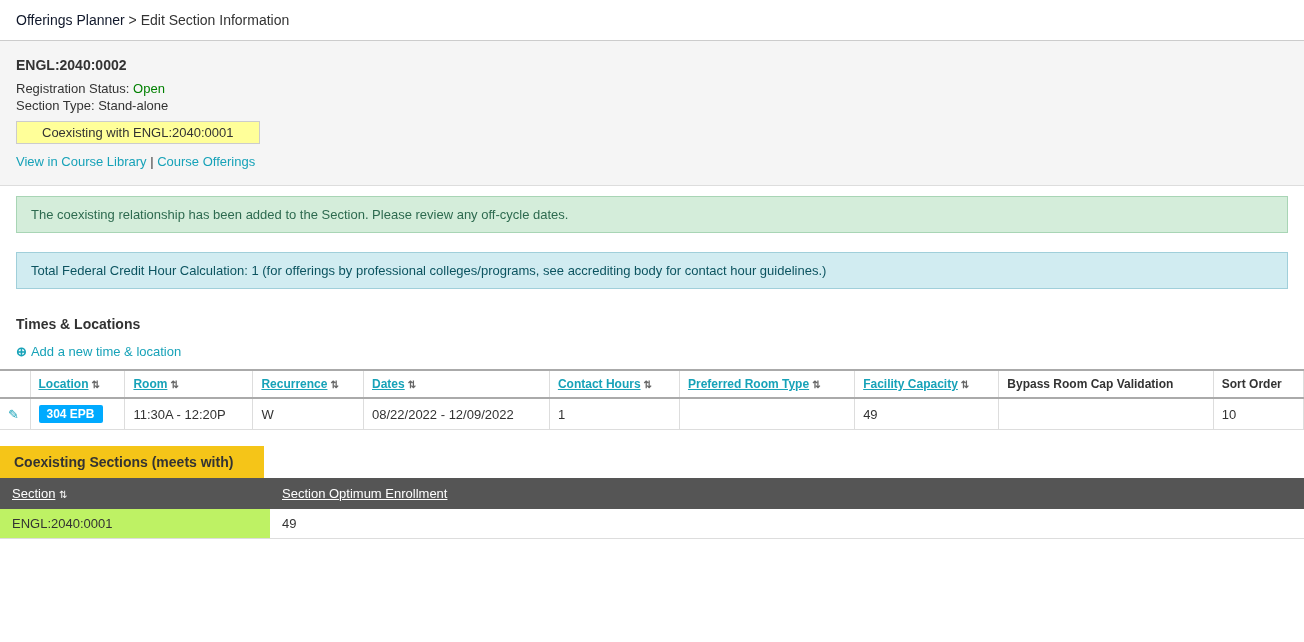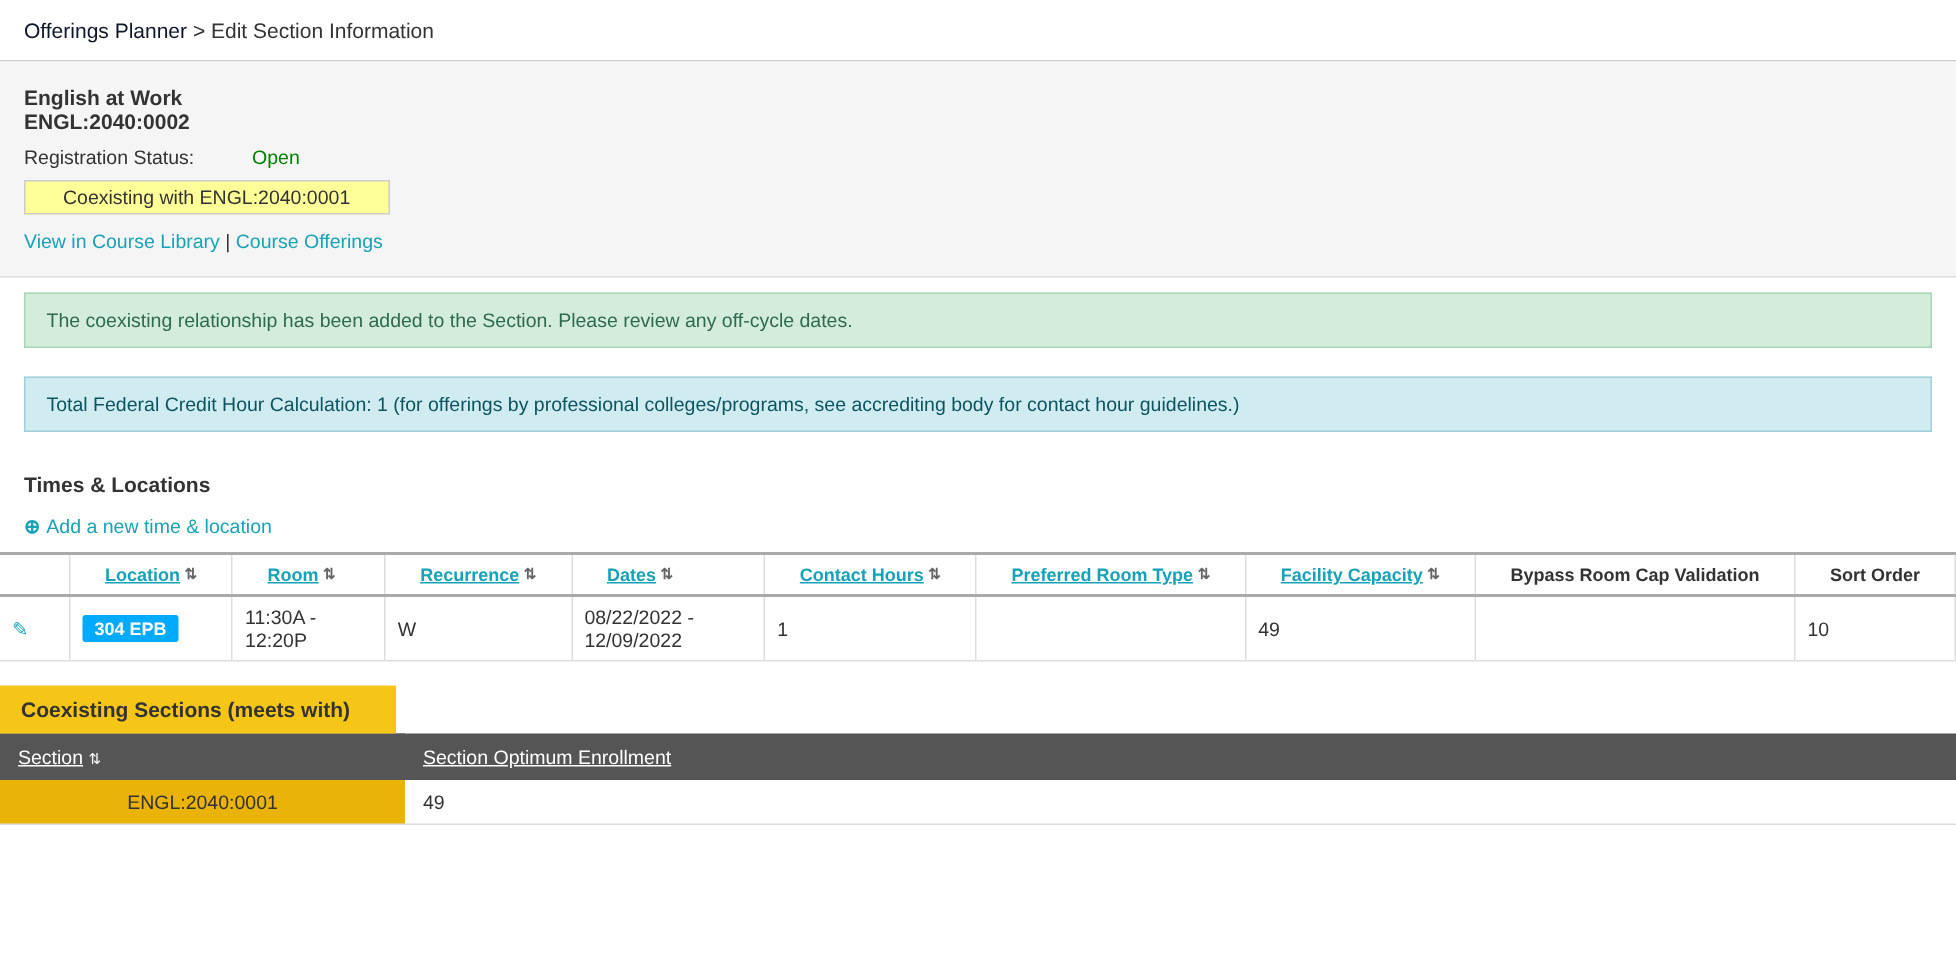--- a/index.html
+++ b/index.html
@@ -6,21 +6,21 @@
     body { font-family: Arial, sans-serif; font-size: 13px; color: #333; background: #fff; }
 
     .breadcrumb { padding: 12px 16px; font-size: 14px; }
     .breadcrumb a { color: #0f172a; text-decoration: none; }
     .breadcrumb span { color: #333; }
 
     .info-panel { background: #f5f5f5; padding: 16px; border-bottom: 1px solid #ddd; position: relative; }
     .info-panel .course-title { font-weight: bold; font-size: 14px; }
     .info-panel .course-code { font-weight: bold; font-size: 14px; }
     .info-panel .reg-status { margin-top: 8px; font-size: 13px; }
-    .info-panel .reg-status .open { color: green; margin-left: 35px; }
+    .info-panel .reg-status .open { color: green; }
     .info-panel .section-type { font-size: 13px; margin-top: 2px; }
     .coexisting-badge { display: inline-block; background: #ffff99; border: 1px solid #ccc; padding: 3px 25px; margin-top: 8px; font-size: 13px; color: #333; }
     .links { margin-top: 10px; font-size: 13px; }
     .links a { color: #17a2b8; text-decoration: none; }
     .links span { color: #333; }
 
     .planner-status-box { position: absolute; top: 16px; right: 16px; text-align: center; }
     .planner-status-badge { background: #9b59b6; color: white; padding: 6px 14px; font-size: 13px; font-weight: bold; display: inline-block; }
     .session-label { font-size: 13px; margin-top: 6px; font-weight: bold; color: #333; }
 
@@ -28,21 +28,21 @@
     .alert-blue { background: #d1ecf1; border: 1px solid #a0cfda; color: #0c5460; padding: 10px 14px; margin: 19px 16px; font-size: 13px; }
 
     .section-header { padding: 8px 16px; font-size: 14px; font-weight: bold; color: #333; }
 
     .add-location { padding: 4px 16px 10px; font-size: 13px; }
     .add-location a { color: #17a2b8; text-decoration: none; }
     .add-icon { color: #17a2b8; font-weight: bold; margin-right: 4px; }
 
     table.times-table { width: 100%; border-collapse: collapse; margin: 0 0 16px 0; }
     table.times-table thead tr { background: #fff; border-top: 2px solid #aaa; border-bottom: 2px solid #aaa; }
-    table.times-table thead th { padding: 6px 23px; font-size: 12px; font-weight: bold; text-align: right; border-right: 1px solid #ddd; white-space: nowrap; color: #333; cursor: pointer; }
+    table.times-table thead th { padding: 6px 8px; font-size: 12px; font-weight: bold; text-align: left; border-right: 1px solid #ddd; white-space: nowrap; color: #333; cursor: pointer; }
     table.times-table thead th a { color: #17a2b8; text-decoration: underline; }
     table.times-table thead th .sort-icon { color: #666; font-size: 10px; }
     table.times-table tbody tr { border-bottom: 1px solid #ddd; }
     table.times-table tbody td { padding: 6px 8px; font-size: 13px; vertical-align: middle; border-right: 1px solid #ddd; }
     .edit-icon { color: #17a2b8; cursor: pointer; }
     .location-badge { background: #00aaff; color: white; padding: 2px 8px; font-size: 12px; font-weight: bold; border-radius: 2px; display: inline-block; }
 
     .coexisting-section { margin: 0 0 16px 0; }
     .coexisting-header { background: #f5c518; padding: 8px 14px; font-size: 14px; font-weight: bold; color: #333; display: inline-block; width: 264px; }
 
@@ -61,25 +61,25 @@
 
 <div class="breadcrumb">
   <a>Offerings Planner</a>
   <span> &gt; </span>
   <span>Edit Section Information</span>
 </div>
 
 <hr style="border:none; border-top:1px solid #ccc; margin:0 0 0 0;">
 
 <div class="info-panel">
-  <div class="course-title">English at Work</div>
   <div class="course-code">ENGL:2040:0002</div>
   <div class="reg-status">
     <span>Registration Status: </span><span class="open">Open</span>
   </div>
+  <div class="section-type">Section Type: Stand-alone</div>
   <div class="coexisting-badge">Coexisting with ENGL:2040:0001</div>
   <div class="links">
     <a>View in Course Library</a>
     <span> | </span>
     <a>Course Offerings</a>
   </div>
 
 </div>
 
 <div class="alert-green">The coexisting relationship has been added to the Section. Please review any off-cycle dates.</div>
@@ -168,18 +168,18 @@
           <a style="color:#fff; text-decoration:underline;">Section</a>
           <span style="color:#fff; font-size:10px;"> ⇅</span>
         </th>
         <th>
           <a style="color:#fff; text-decoration:underline;">Section Optimum Enrollment</a>
         </th>
       </tr>
     </thead>
     <tbody>
       <tr>
-        <td class="coex-section-col" style="background:#eab308;text-align:center;">ENGL:2040:0001</td>
+        <td class="coex-section-col" style="background:#bef264;">ENGL:2040:0001</td>
         <td>49</td>
       </tr>
     </tbody>
   </table>
 </div>
 
 </body></html>

